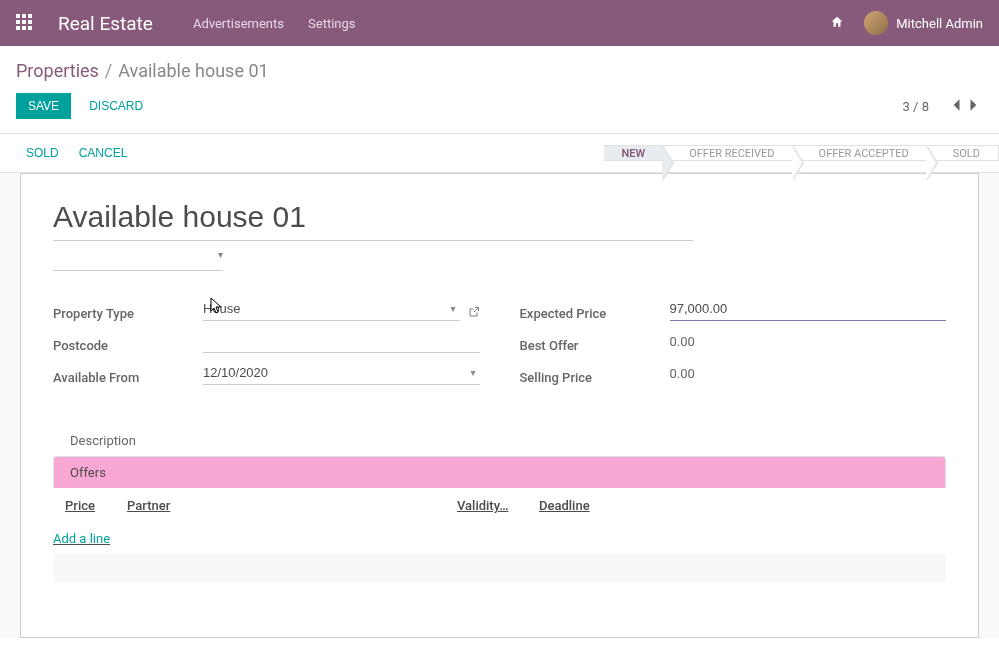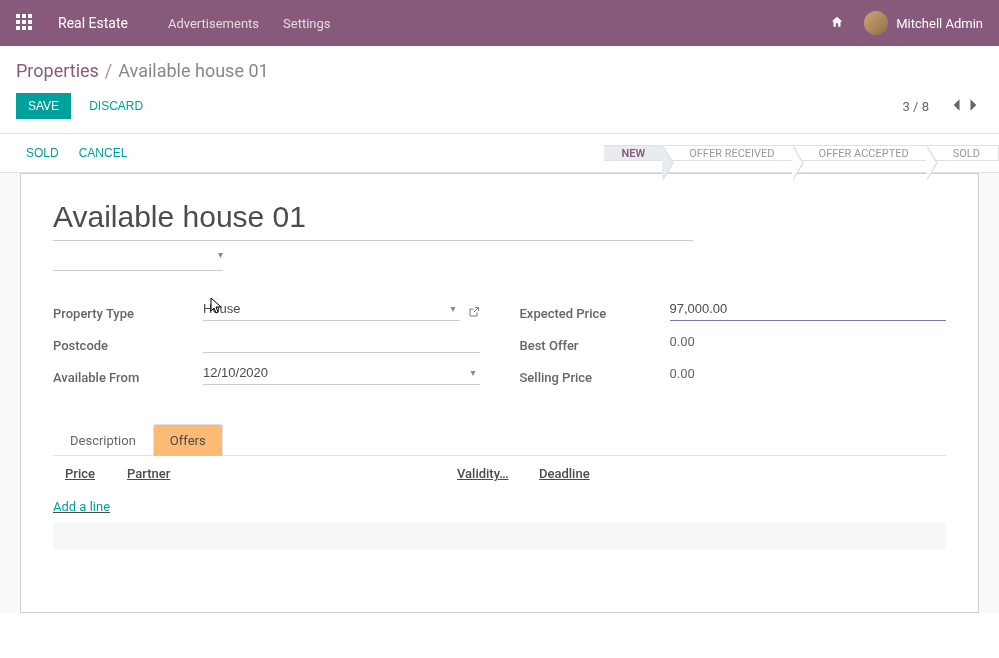--- a/index.html
+++ b/index.html
@@ -2,21 +2,21 @@
 <html><head>
 <meta charset="utf-8">
 <style>
 * { box-sizing: border-box; margin: 0; padding: 0; }
 body { font-family: -apple-system, BlinkMacSystemFont, "Segoe UI", Roboto, "Helvetica Neue", Arial, sans-serif; font-size: 13px; color: #4c4c4c; background: #fff; }
 
 
 .navbar { background: #875a7b; color: #fff; height: 46px; display: flex; align-items: center; padding: 0 16px; }
 .navbar .apps { width: 18px; height: 18px; display: grid; grid-template-columns: repeat(3,4px); grid-template-rows: repeat(3,4px); gap: 2px; margin-right: 24px; cursor: pointer; }
 .navbar .apps span { background: #fff; width: 4px; height: 4px; }
-.navbar .brand { font-size: 14px; font-weight: 400; margin-right: 40px; }
+.navbar .brand { font-size: 19px; font-weight: 400; margin-right: 40px; }
 .navbar .navlink { color: #e6dae0; font-size: 13px; margin-right: 24px; cursor: pointer; }
 .navbar .spacer { flex: 1; }
 .navbar .sys-icon { color: #fff; margin-right: 20px; cursor: pointer; font-size: 14px; }
 .navbar .avatar { width: 24px; height: 24px; border-radius: 50%; background: linear-gradient(135deg,#d4a574,#8b6f47); margin-right: 8px; }
 .navbar .user { font-size: 13px; }
 
 
 .breadcrumb-row { padding: 14px 16px 4px; display: flex; align-items: center; }
 .breadcrumb-row a { color: #875a7b; text-decoration: none; font-size: 18px; }
 .breadcrumb-row .sep { color: #999; margin: 0 6px; font-size: 18px; }
@@ -61,23 +61,23 @@
 .m2o-field .caret { color: #888; font-size: 10px; padding: 0 4px; cursor: pointer; }
 .ext-icon { margin-left: 8px; color: #7c7c7c; cursor: pointer; font-size: 13px; }
 .field-input { flex: 1; border: none; border-bottom: 1px solid #ccc; font-size: 13px; padding: 4px 0; outline: none; color: #4c4c4c; }
 .field-input.blue { border-bottom-color: #7c7bad; }
 .field-readonly { flex: 1; font-size: 13px; color: #666; padding: 4px 0; }
 .date-field { flex: 1; display: flex; align-items: center; border-bottom: 1px solid #ccc; }
 .date-field input { flex: 1; border: none; font-size: 13px; padding: 4px 0; outline: none; color: #4c4c4c; }
 .date-field .caret { color: #888; font-size: 10px; padding: 0 4px; cursor: pointer; }
 
 
-.tabs { margin-top: 32px; border-bottom: 1px solid #dee2e6; display: flex; }
+.tabs { margin-top: 32px; border-bottom: 1px solid #dee2e6; display: flex; flex-direction: column; }
 .tab { padding: 8px 16px; font-size: 13px; color: #666; cursor: pointer; border: 1px solid transparent; border-bottom: none; position: relative; top: 1px; }
-.tab.active { border-color: #dee2e6; background: #fdba74; color: #4c4c4c; border-radius: 3px 3px 0 0; }
+.tab.active { border-color: #dee2e6; background: #f9a8d4; color: #4c4c4c; border-radius: 3px 3px 0 0; }
 
 .tab-content { padding: 0; text-decoration: underline; }
 .offers-table { width: 100%; }
 .offers-header { display: flex; padding: 10px 12px; font-size: 13px; font-weight: 500; color: #4c4c4c; }
 .col-price { width: 50px; }
 .col-partner { width: 330px; margin-left: 12px; }
 .col-validity { width: 70px; }
 .col-deadline { width: 100px; margin-left: 12px; }
 .add-line { padding: 8px 0; color: #00a09d; font-size: 13px; cursor: pointer; }
 .offers-body { min-height: 90px; }

